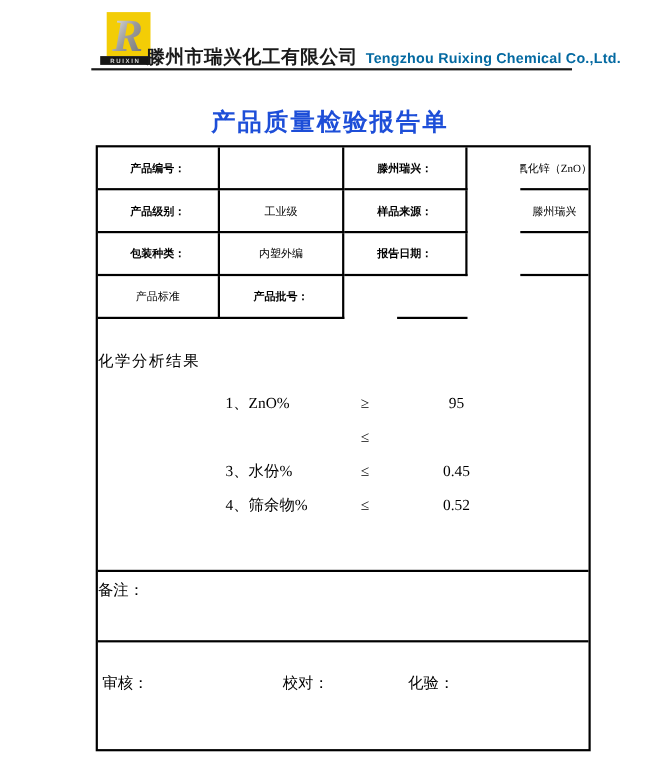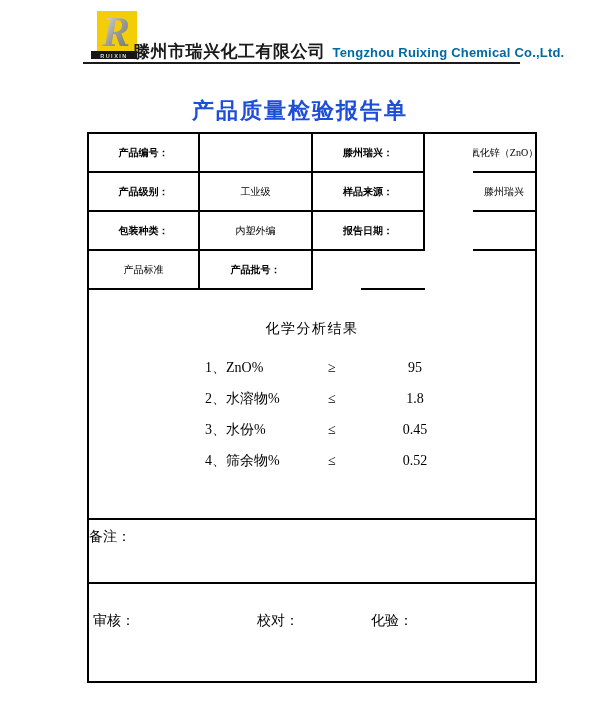--- a/index.html
+++ b/index.html
@@ -39,21 +39,21 @@
     height:39px; border-bottom:2px solid #000; border-right:2px solid #000;
     display:flex; align-items:center; justify-content:center;
     font-size:10px; overflow:hidden; white-space:nowrap;
   }
   .cell.c4 { border-right:none;margin-left:48px; }
   .cell.label { font-family:"Liberation Sans", sans-serif; font-weight:bold; }
   .cell.value { font-family:"Liberation Serif", serif; }
 
   
   .analysis { position:relative; height:230px; border-bottom:2px solid #000; font-size:14px; }
-  .a-title { position:absolute; top:30px; left:0; width:100%; text-align:center; letter-spacing:1.5px; }
+  .a-title { position:absolute; top:30px; left:0; width:100%; letter-spacing:1.5px; }
   .a-rows { position:absolute; top:62px; left:0; right:0; }
   .a-row { position:relative; height:31px; line-height:31px; }
   .a-name { position:absolute; left:116px; }
   .a-rel  { position:absolute; left:239px; }
   .a-val  { position:absolute; left:286px; width:80px; text-align:center; }
 
   
   .remark { height:64px; border-bottom:2px solid #000; font-size:14px; padding:8px 0 0 0; }
 
   
@@ -116,23 +116,21 @@
 
     <div class="analysis">
       <div class="a-title">化学分析结果</div>
       <div class="a-rows">
         <div class="a-row">
           <span class="a-name">1、ZnO%</span>
           <span class="a-rel">≥</span>
           <span class="a-val">95</span>
         </div>
         <div class="a-row">
-          <span class="a-name">2、水溶物%</span>
           <span class="a-rel">≤</span>
-          <span class="a-val">1.8</span>
         </div>
         <div class="a-row">
           <span class="a-name">3、水份%</span>
           <span class="a-rel">≤</span>
           <span class="a-val">0.45</span>
         </div>
         <div class="a-row">
           <span class="a-name">4、筛余物%</span>
           <span class="a-rel">≤</span>
           <span class="a-val">0.52</span>

